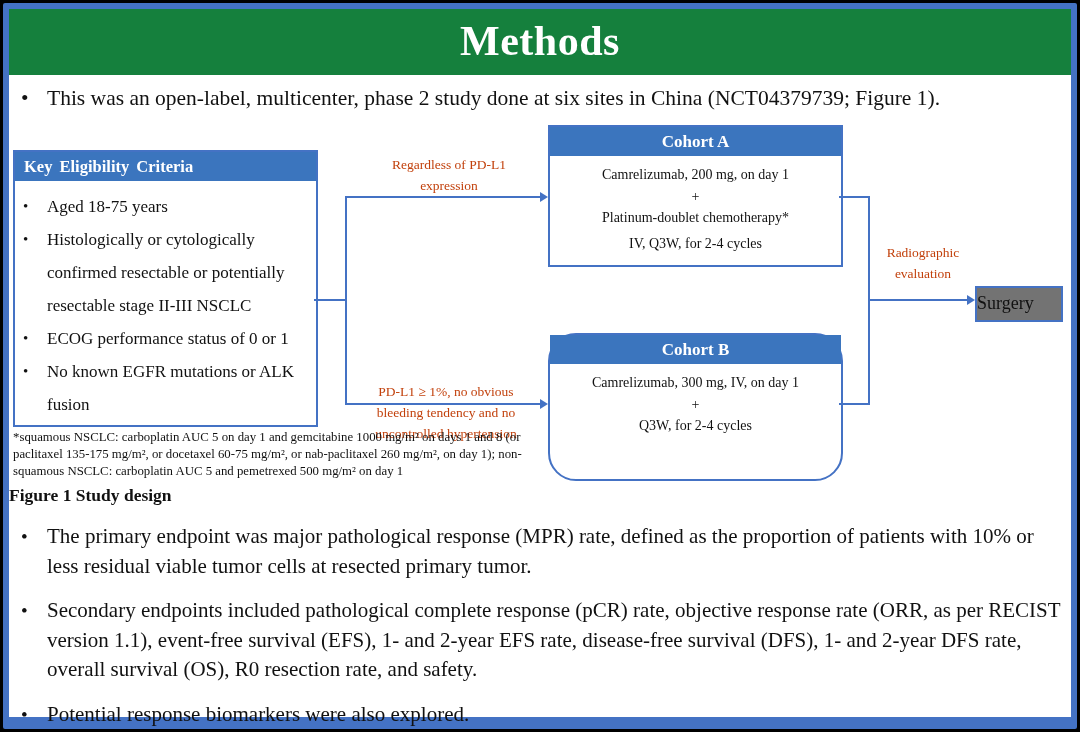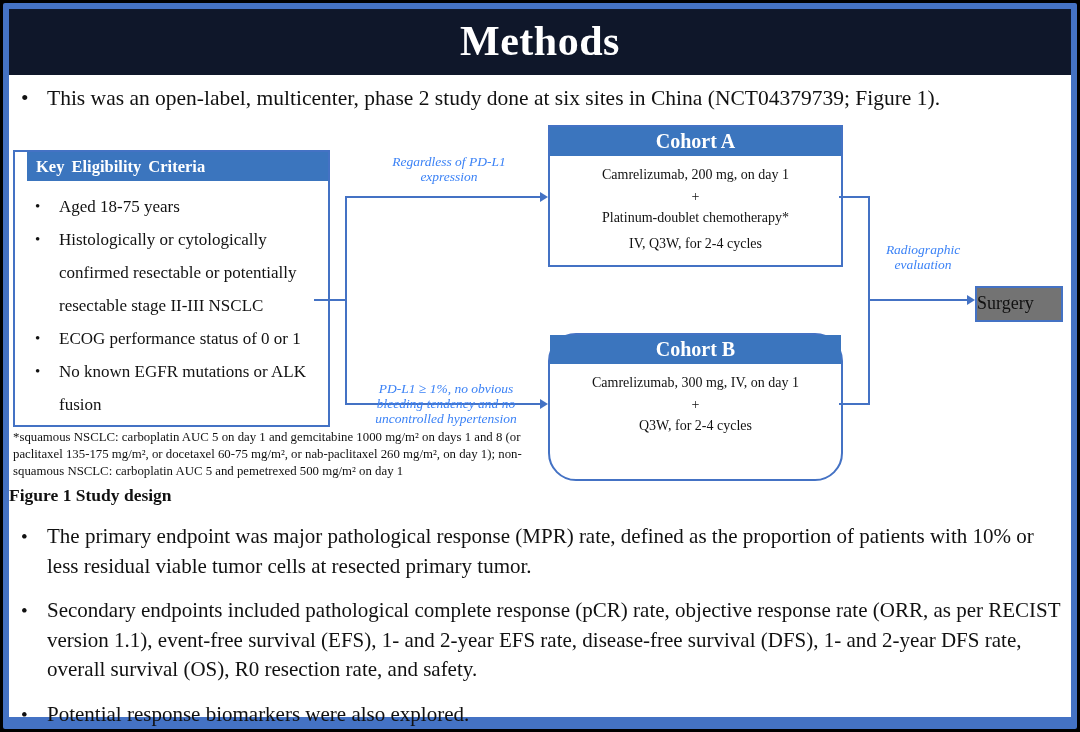--- a/index.html
+++ b/index.html
@@ -4,57 +4,57 @@
 <style>
   html,body { margin:0; padding:0; }
   body {
     width:1080px; height:732px; background:#000;
     font-family:"Liberation Serif", serif; color:#111;
     position:relative; overflow:hidden;
   }
   .frame { position:absolute; left:3px; top:3px; width:1074px; height:726px; background:#4472c4; border-radius:2px; }
   .content { position:absolute; left:9px; top:9px; width:1062px; height:708px; background:#ffffff; }
 
-  .titlebar { position:absolute; left:0; top:0; width:1062px; height:66px; background:#0f172a; }
+  .titlebar { position:absolute; left:0; top:0; width:1062px; height:66px; background:#15803d; }
   .titlebar .title {
     display:block; width:100%; text-align:center; line-height:64px;
     color:#ffffff; font-size:42px; font-weight:bold; letter-spacing:0.5px;
   }
 
   .bullet-row { position:absolute; display:flex; }
   .bullet-dot { width:26px; flex:0 0 26px; }
   .intro { left:12px; top:74px; width:1040px; font-size:21.5px; line-height:30px; }
 
   
-  .elig-box { position:absolute; left:4px; top:141px; width:301px; height:273px; border:2px solid #4472c4; background:#fff;padding-left:12px; }
+  .elig-box { position:absolute; left:4px; top:141px; width:301px; height:273px; border:2px solid #4472c4; background:#fff; }
   .elig-head { height:29px; line-height:29px; background:#3b75be; color:#fff; font-weight:bold; font-size:16.5px; padding-left:9px; word-spacing:3px; }
   .elig-body { padding:9px 6px 0 8px; }
   .elig-item { display:flex; font-size:17px; line-height:33px; }
   .elig-item .bullet-dot { width:24px; flex:0 0 24px; font-size:15px; }
 
   
   .cohort { position:absolute; width:291px; border:2px solid #4472c4; background:#fff; }
   .cohort-a { left:539px; top:116px; height:138px; }
   .cohort-b { left:539px; top:324px; height:144px;border-radius:28px; }
-  .cohort-head { height:29px; line-height:29px; background:#3b75be; color:#fff; font-weight:bold; font-size:20px; text-align:center; }
+  .cohort-head { height:29px; line-height:29px; background:#3b75be; color:#fff; font-weight:bold; font-size:17px; text-align:center; }
   .cohort-body { padding-top:6px; text-align:center; font-size:14px; }
   .cohort-line { line-height:26px; }
   .cohort-plus { line-height:17px; }
 
   
   .surgery-box { position:absolute; left:966px; top:277px; width:84px; height:32px; border:2px solid #4472c4; background:#737373;
     text-align:left; font-size:18px; line-height:31px; }
 
   
   .hline, .vline { position:absolute; background:#4472c4; }
   .hline { height:2px; }
   .vline { width:2px; }
   .arrowhead { position:absolute; width:0; height:0; border-top:5px solid transparent; border-bottom:5px solid transparent; border-left:8px solid #4472c4; }
 
-  .flow-label { position:absolute; text-align:center; font-size:13.5px; line-height:15px; white-space:pre-line; color:#3b82f6;font-style:italic; }
+  .flow-label { position:absolute; text-align:center; font-size:13.5px; line-height:21px; white-space:pre-line; color:#c2410c; }
   .label-top { left:355px; top:145px; width:170px; }
   .label-bottom { left:346px; top:333px; width:182px;margin-top:39px; }
   .label-eval { left:860px; top:233px; width:108px; }
 
   .footnote { position:absolute; left:4px; top:420px; width:546px; font-size:12.8px; line-height:17px; }
 
   .caption { position:absolute; left:0; top:476px; width:1062px; text-align:left; font-size:17.5px; font-weight:bold; }
 
   .bottom-bullets { position:absolute; left:12px; top:513px; width:1042px; }
   .bb-item { display:flex; font-size:21px; line-height:29.5px; margin-bottom:15px; }

